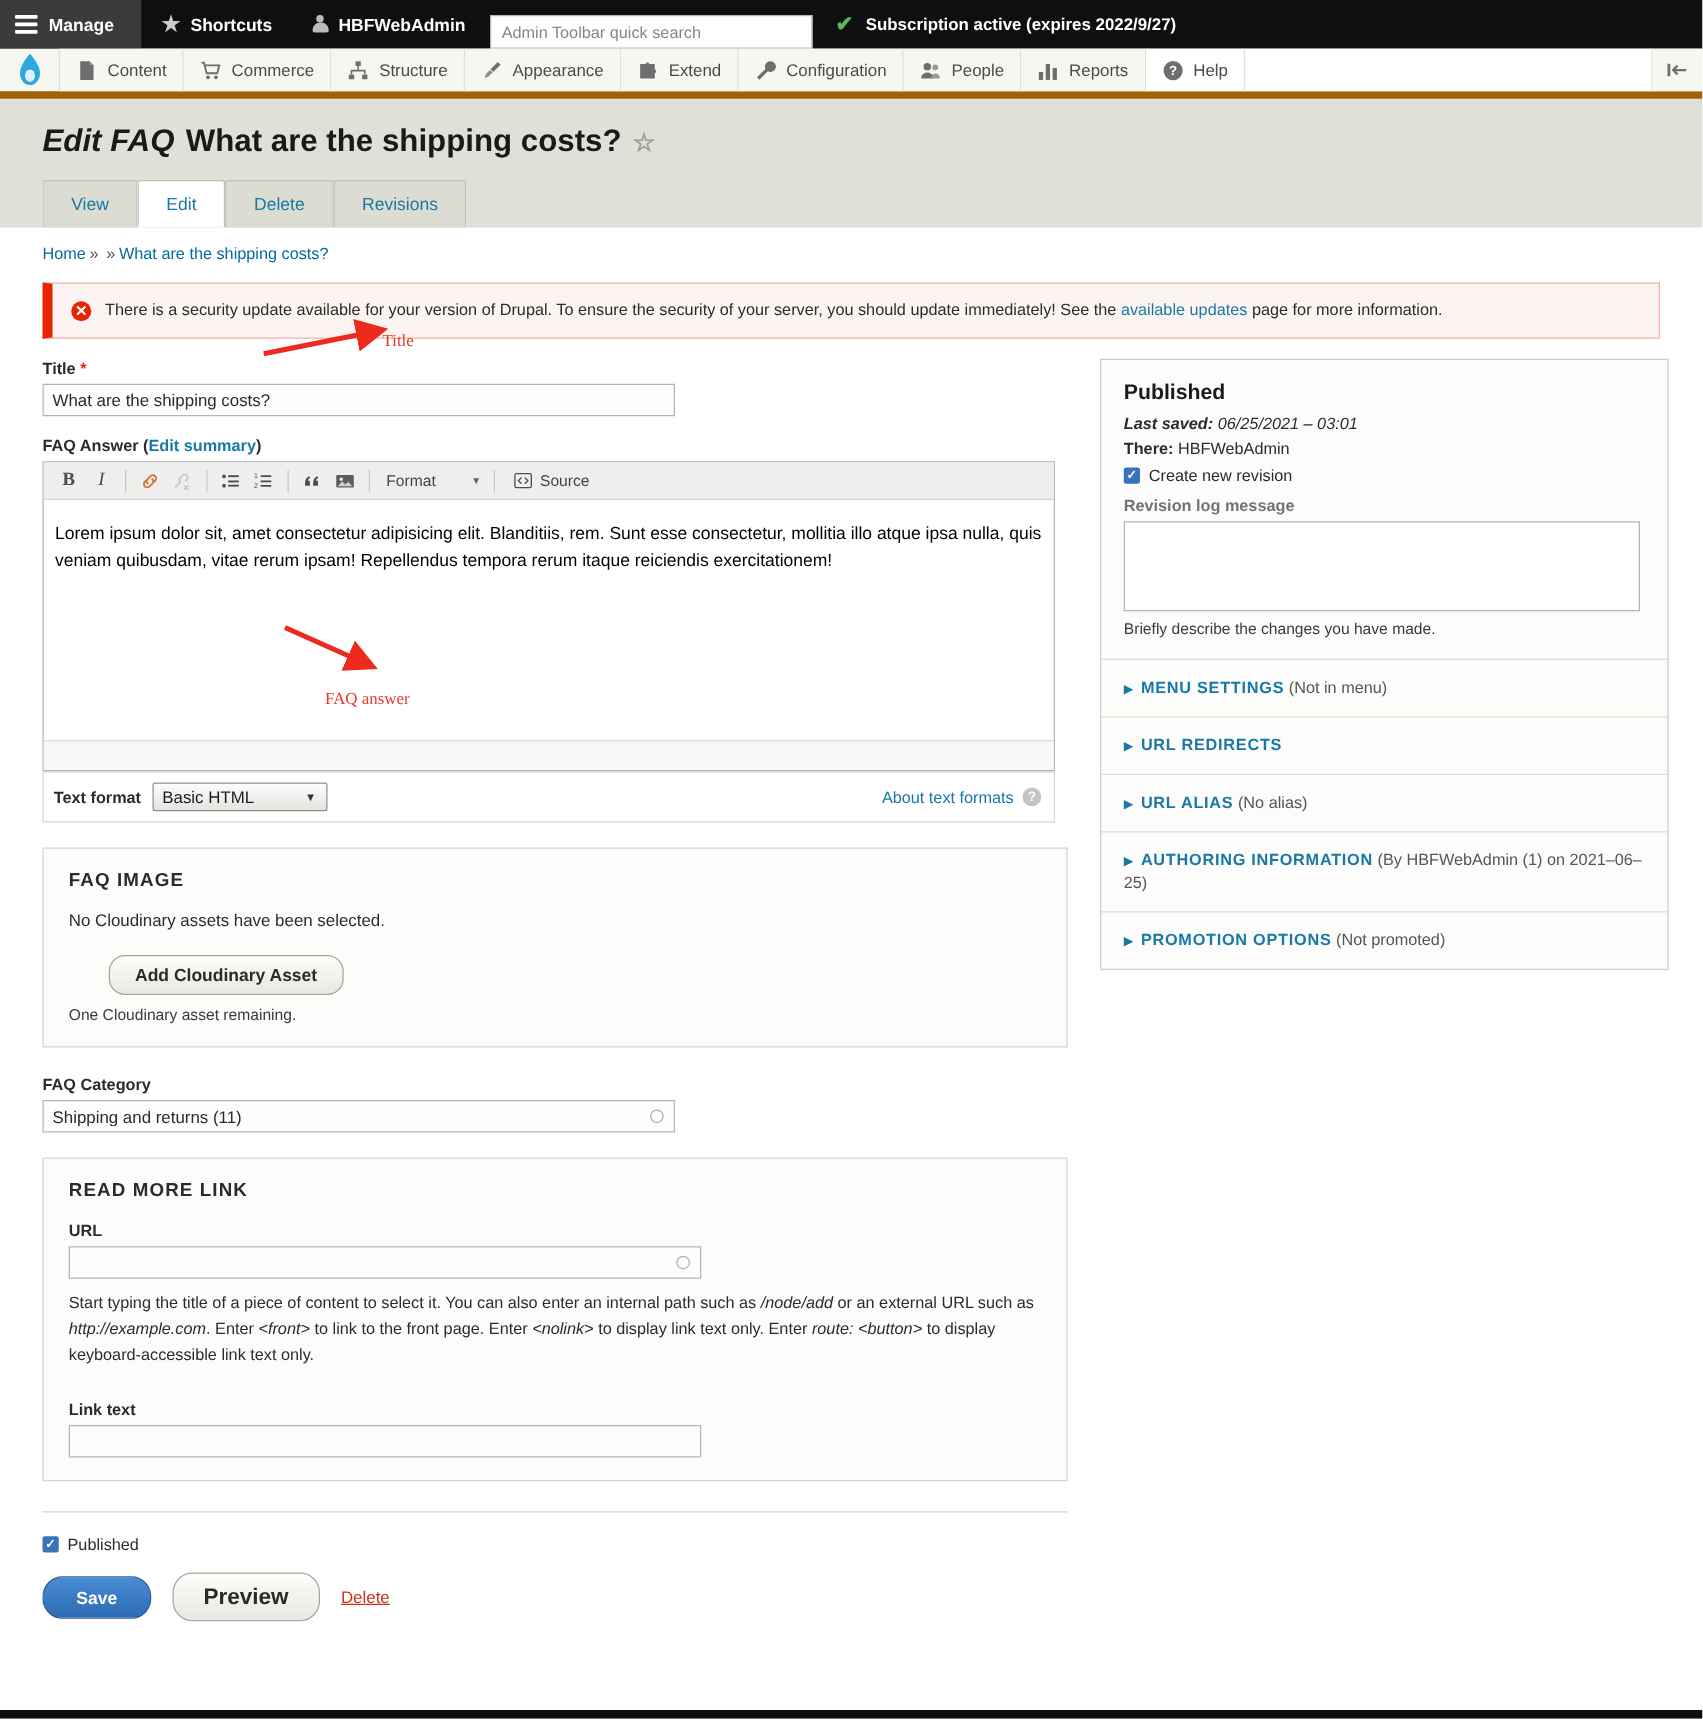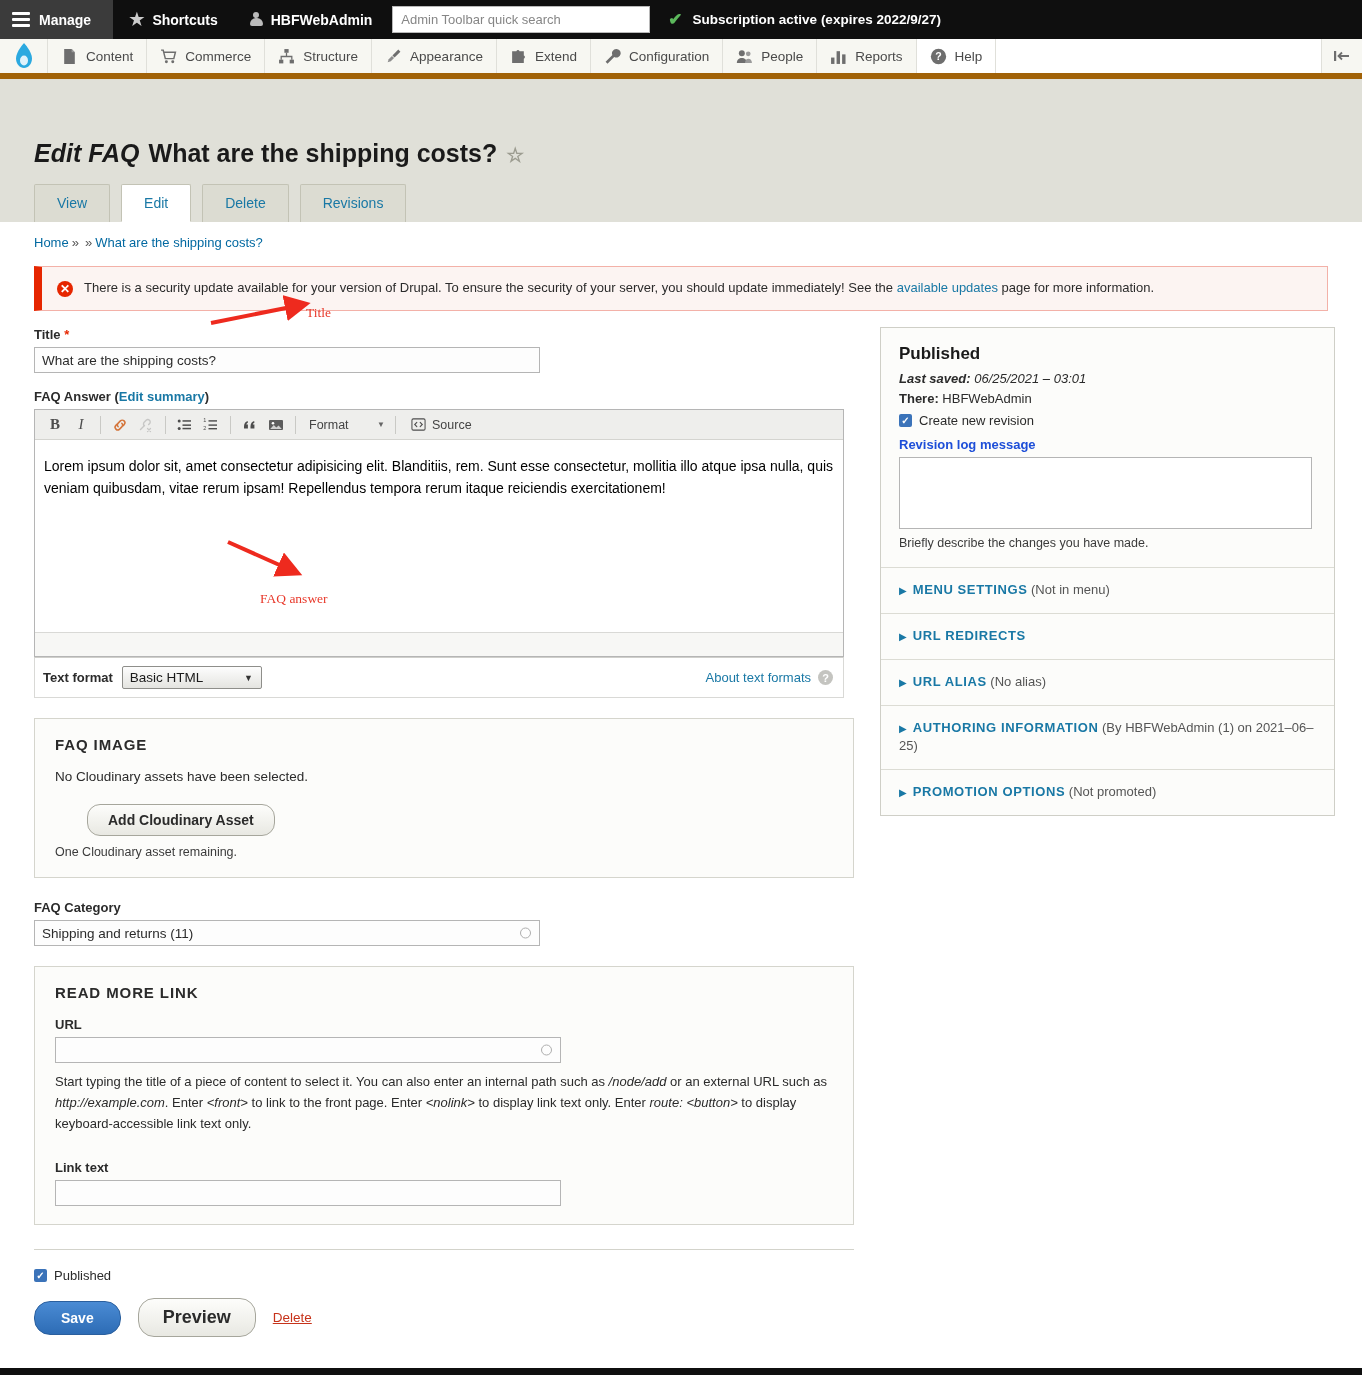--- a/index.html
+++ b/index.html
@@ -32,21 +32,21 @@
     width:13px; height:15px; position:relative; display:inline-block;
   }
   .tb-person::before {
     content:""; position:absolute; top:0; left:3.5px; width:6px; height:6px;
     background:#bbb; border-radius:50%;
   }
   .tb-person::after {
     content:""; position:absolute; bottom:1px; left:0; width:13px; height:8px;
     background:#bbb; border-radius:6px 6px 2px 2px;
   }
-  .tb-search-wrap { display:flex; align-items:center; padding:0 4px; }
+  .tb-search-wrap { display:flex; align-items:flex-end; padding:0 4px; }
   .tb-search {
     width:258px; height:27px; border:1px solid #b8b8b8; background:#fff;
     font-family:"Liberation Sans", sans-serif; font-size:13px;
     padding:0 8px; color:#6b6b6b; outline:none;
   }
   .tb-search::placeholder { color:#868686; }
   .tb-sub {
     display:flex; align-items:center; gap:10px; padding:0 14px;
     font-weight:bold; font-size:13.5px; color:#fff;
   }
@@ -75,23 +75,23 @@
     background:#f7f7f2; cursor:pointer;
   }
   .mi-icon { width:17px; height:17px; display:block; flex:0 0 auto; }
 
   
   .page-head { background:#e0e0d8; padding:20px 34px 0 34px; }
   .page-title {
     font-size:25px; color:#1a1a1a; margin:0 0 16px 0; font-weight:bold;
     display:flex; align-items:baseline; gap:9px;
   }
-  .pt-em { font-style:italic;margin-top:40px; }
+  .pt-em { font-style:italic; }
   .pt-star { font-size:20px; color:#9c9c90; font-style:normal; cursor:pointer; }
-  .tabs { display:flex; gap:12px; position:relative; }
+  .tabs { display:flex; gap:1px; position:relative; }
   .tab {
     padding:10px 22px; font-size:14px; color:#1978a5; background:#dcdcd2;
     border:1px solid #c3c3b5; border-bottom:none; cursor:pointer;
     margin-right:-1px; border-radius:2px 2px 0 0;
   }
   .tab.active { background:#fff; color:#1978a5; border-bottom:1px solid #fff; }
 
   
   .breadcrumb { padding:13px 34px 0 34px; font-size:13px; color:#555; }
   .breadcrumb a { color:#0369a1; text-decoration:none; }
@@ -238,21 +238,21 @@
   .lnk-delete { color:#c7331a; font-size:13.5px; text-decoration:underline; cursor:pointer; }
 
   
   .side-panel { border:1px solid #cfcfc7; background:#fcfcfa; }
   .side-top { padding:16px 18px 17px 18px; border-bottom:1px solid #dcdcd4; }
   .side-title { font-size:17px; font-weight:bold; color:#1a1a1a; margin-bottom:7px; }
   .side-meta { font-size:13px; color:#2b2b2b; margin-bottom:5px; }
   .side-meta b { font-weight:bold; }
   .side-meta .ital { font-style:italic; }
   .side-chk-row { display:flex; align-items:center; gap:7px; margin:7px 0 9px 0; }
-  .side-sub-lbl { font-size:13px; font-weight:bold; color:#1d4ed8; margin-bottom:5px; }
+  .side-sub-lbl { font-size:13px; font-weight:bold; color:#737373; margin-bottom:5px; }
   .side-textarea {
     width:413px; height:72px; border:1px solid #b5b5b5; background:#fff;
     resize:none; font-family:"Liberation Sans", sans-serif; font-size:13px;
     outline:none; padding:4px 6px; display:block;
   }
   .side-note { font-size:12.5px; color:#3b3b3b; margin-top:7px; }
 
   .acc-item {
     padding:13px 18px; border-bottom:1px solid #dcdcd4; font-size:13px;
     color:#555; cursor:pointer; line-height:1.45;

